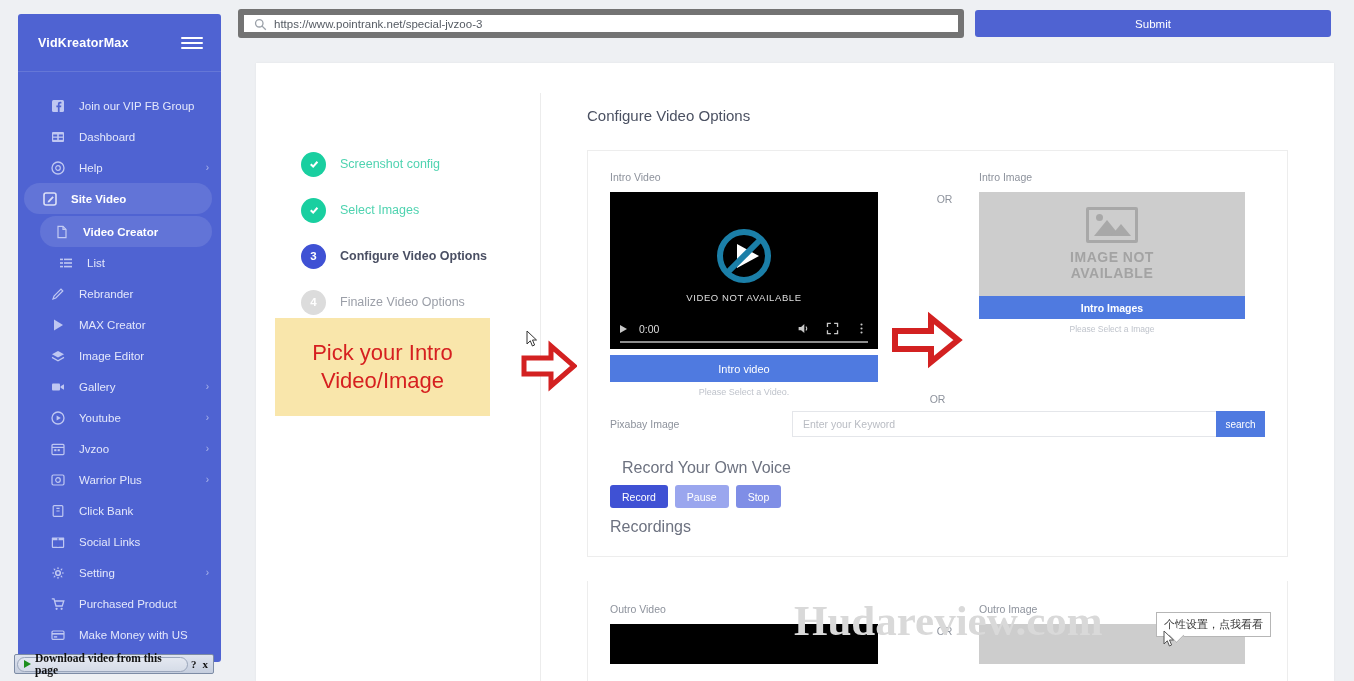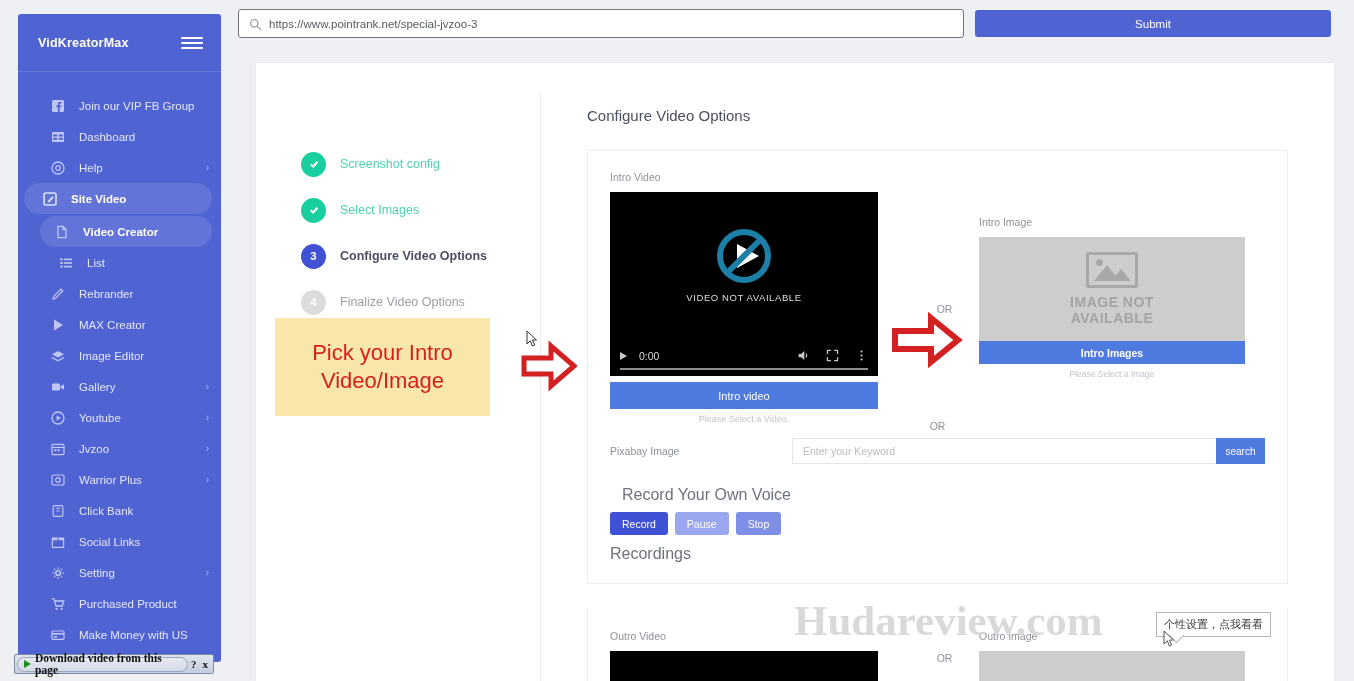--- a/index.html
+++ b/index.html
@@ -87,21 +87,21 @@
   .dlbar .tri {
     width: 0; height: 0; border-left: 7px solid #1d8f1d;
     border-top: 4.5px solid transparent; border-bottom: 4.5px solid transparent;
   }
   .dlbar .btn { padding: 0 3px; font-size: 11px; }
 
   
   .urlbar {
     position: absolute; left: 238px; top: 9px;
     width: 726px; height: 29px;
-    background: #fff; border: 1px solid #737373;
+    background: #fff; border: 6px solid #737373;
     border-radius: 3px;
     display: flex; align-items: center; padding: 0 10px;
   }
   .urlbar .mag { width: 13px; height: 13px; margin-right: 7px; flex: 0 0 13px; }
   .urlbar .mag svg { width: 13px; height: 13px; stroke: #9aa0a8; fill: none; stroke-width: 1.6; }
   .urlbar .txt { font-size: 11.5px; color: #555b63; }
   .submit {
     position: absolute; left: 975px; top: 10px;
     width: 356px; height: 27px;
     background: #4f63d2; color: #fff;
@@ -153,29 +153,29 @@
   }
   .arrow-sm { position: absolute; left: 265px; top: 246px; }
   .cursor1 { position: absolute; left: 270px; top: 237px; }
 
   
   .right { position: absolute; left: 286px; top: 0; width: 792px; height: 618px; padding: 44px 46px 0 45px; }
   .h-title { font-size: 15px; color: #4b5162; margin-bottom: 26px; }
 
   .panel { border: 1px solid #ededed; padding: 20px 22px 20px 22px; position: relative; }
 
-  .row2 { display: flex; align-items: center; }
+  .row2 { display: flex; }
   .col-v { width: 300px; }
   .col-or { flex: 1; display: flex; justify-content: center; padding-top: 22px; }
   .col-i { width: 286px; }
   .lab { font-size: 10.5px; color: #8d929c; margin-bottom: 9px; }
   .or { font-size: 10.5px; color: #8d929c; }
 
   .vplayer {
-    width: 268px; height: 184px; background: #000;
+    width: 268px; height: 157px; background: #000;
     position: relative; overflow: hidden;
   }
   .vcenter {
     position: absolute; left: 0; right: 0; top: 34px;
     display: flex; flex-direction: column; align-items: center;
   }
   .novid-ico { width: 60px; height: 60px; }
   .novid-txt { color: #dfdfdf; font-size: 9.5px; letter-spacing: .6px; margin-top: 6px; }
   .vctrl {
     position: absolute; left: 0; bottom: 14px; right: 0;

